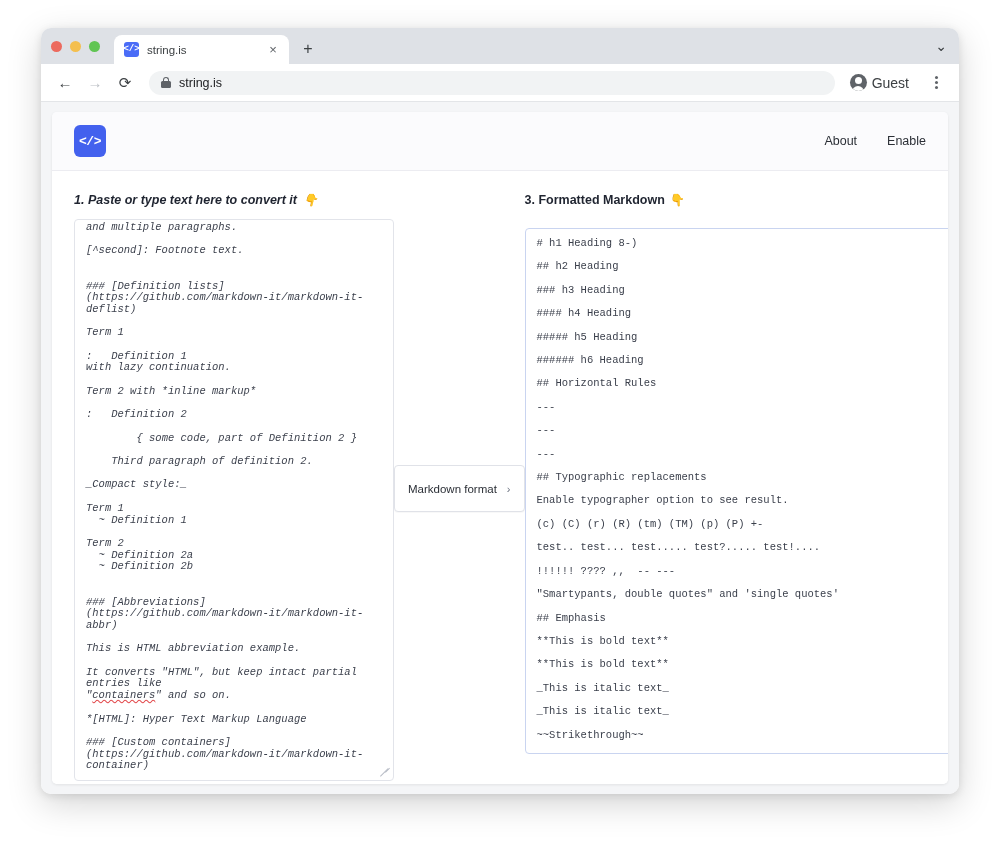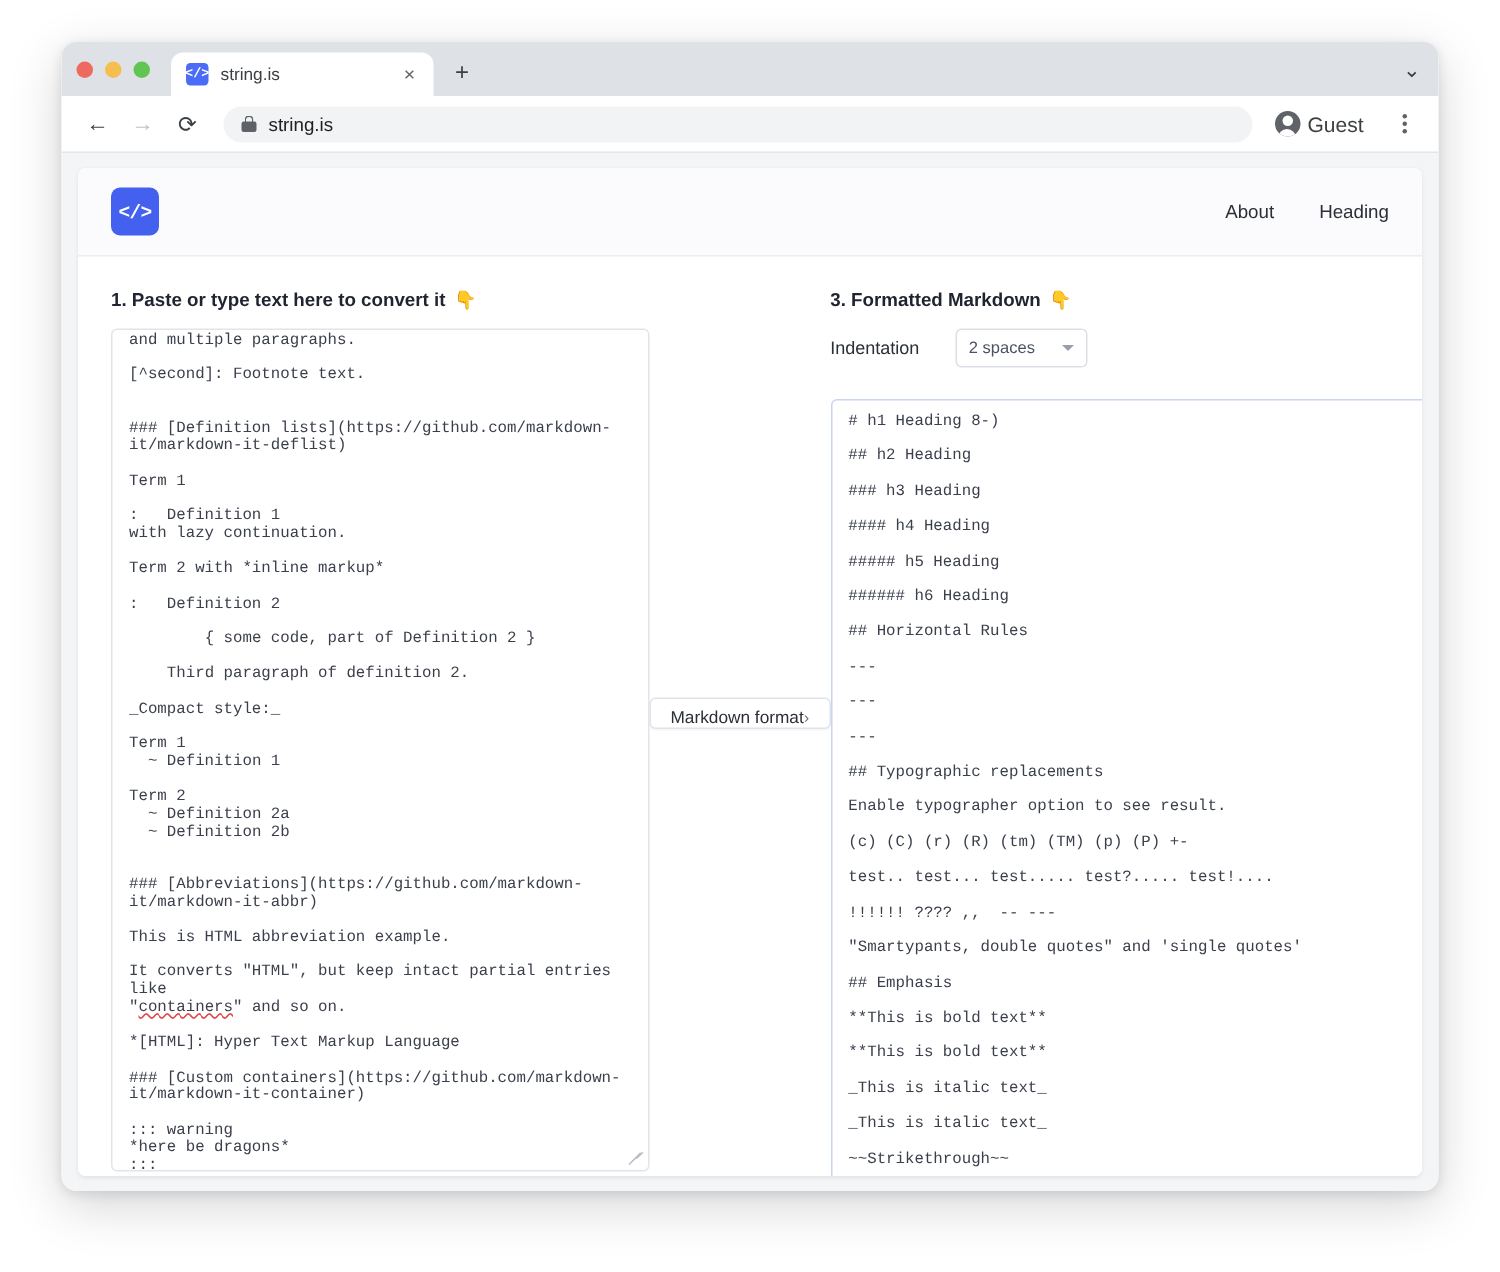--- a/index.html
+++ b/index.html
@@ -184,21 +184,21 @@
     background: #ffffff;
     border-top: 1px solid #ececf1;
     padding: 22px 22px 0 22px;
   }
 
   .columns {
     display: flex;
     align-items: flex-start;
     gap: 0;
   }
-  .col-left  { width: 359px; flex: 0 0 auto; }
+  .col-left  { width: 320px; flex: 0 0 auto; font-style: italic; }
   .col-mid   { flex: 1 1 auto; display: flex; justify-content: center; padding-top: 272px; }
   .col-right { width: 441px; flex: 0 0 auto; }
 
   .section-title {
     font-size: 12.5px;
     font-weight: 700;
     color: #1f2430;
     margin: 0 0 12px 0;
     display: flex; align-items: center; gap: 6px;
   }
@@ -262,22 +262,22 @@
   }
   .code-area .resize-handle::before { width: 11px; right: 0; bottom: 1px; }
   .code-area .resize-handle::after  { width: 6px;  right: 0; bottom: 5px; }
 
   .spellerr {
     text-decoration: underline wavy #e2474a;
     text-decoration-skip-ink: none;
   }
 
   #markdown-format-button {
-    display: inline-flex; align-items: flex-end; 
-    height: 21px;
+    display: inline-flex; align-items: center; gap: 10px;
+    height: 47px;
     padding: 0 13px;
     border: 1px solid #e0e2e8;
     border-radius: 4px;
     background: #ffffff;
     font-size: 11.5px;
     color: #2b2f36;
     box-shadow: 0 1px 1px rgba(0,0,0,0.03);
     white-space: nowrap;
   }
   #markdown-format-button .chev { color: #6b7280; font-size: 11px; }
@@ -326,21 +326,21 @@
       </div>
   </div>
 
   <div id="viewport">
     <div id="page-card">
 
       <div id="site-header">
         <div id="brand-logo">&lt;/&gt;</div>
         <nav id="site-nav">
           <a href="#">About</a>
-          <a href="#">Heading</a>
+          <a href="#">Enable</a>
         </nav>
       </div>
 
       <div id="content-panel">
         <div class="columns">
 
           <div class="col-left">
             <h2 class="section-title">
               <span>1. Paste or type text here to convert it</span>
               <span class="point-emoji">👇</span>
@@ -398,27 +398,20 @@
               <span>Markdown format</span>
               <span class="chev">›</span>
             </div>
           </div>
 
           <div class="col-right">
             <h2 class="section-title">
               <span>3. Formatted Markdown</span>
               <span class="point-emoji">👇</span>
             </h2>
-            <div class="indent-row">
-              <span class="indent-label">Indentation</span>
-              <div class="select-box">
-                <span>2 spaces</span>
-                <span class="caret"></span>
-              </div>
-            </div>
             <div class="code-area" id="output-code-area" style="padding-top: 9px; margin-top: 21px;"><span># h1 Heading 8-)
 
 ## h2 Heading
 
 ### h3 Heading
 
 #### h4 Heading
 
 ##### h5 Heading
 

